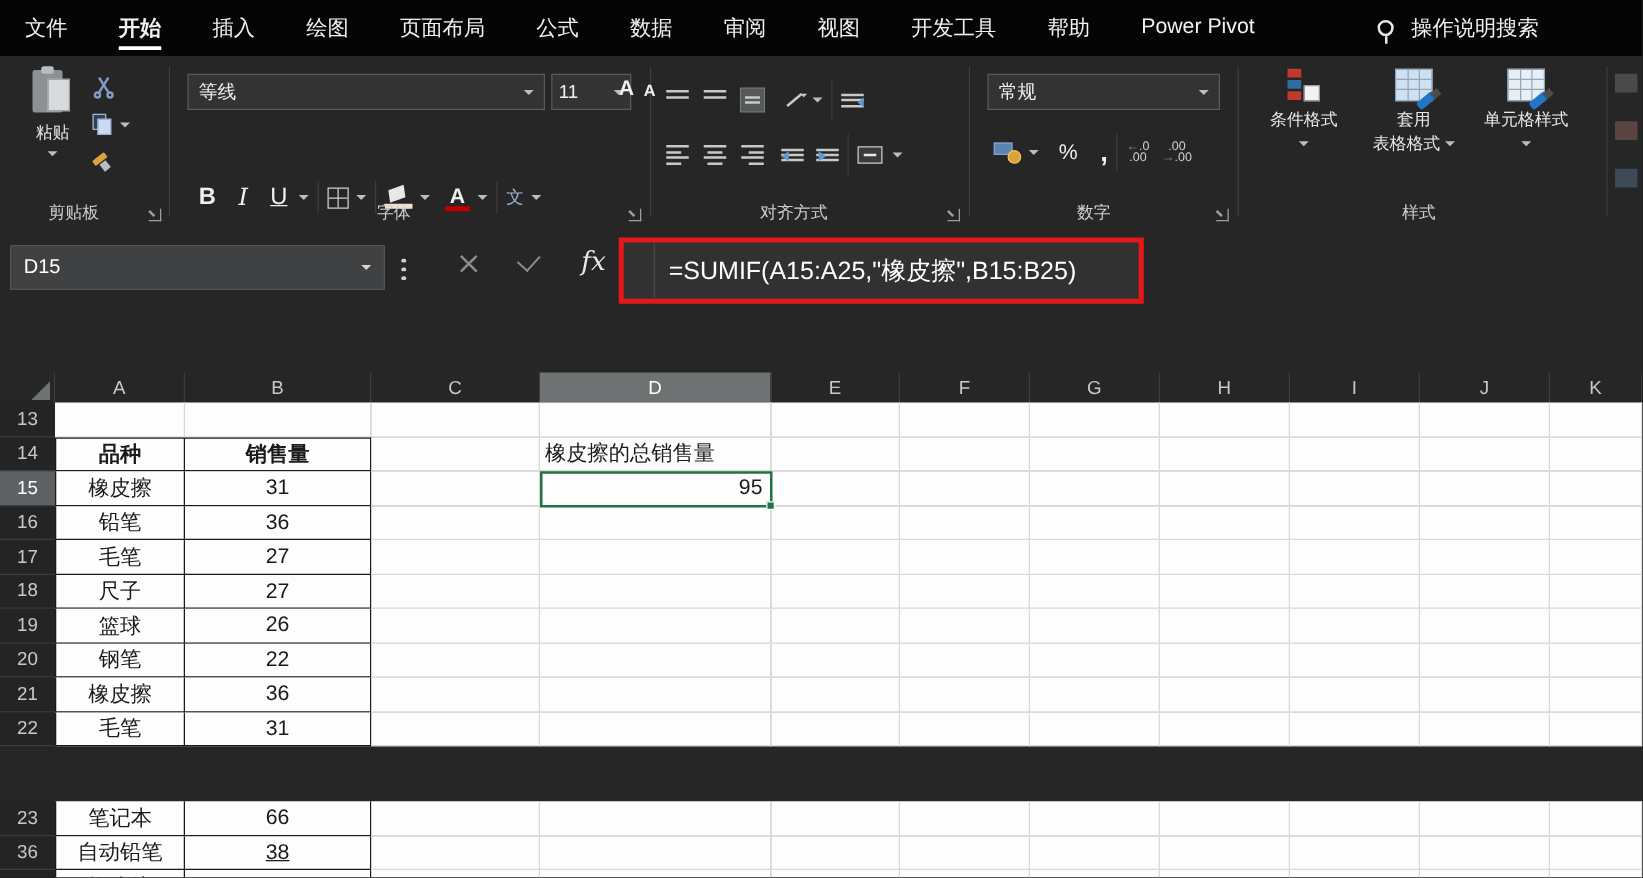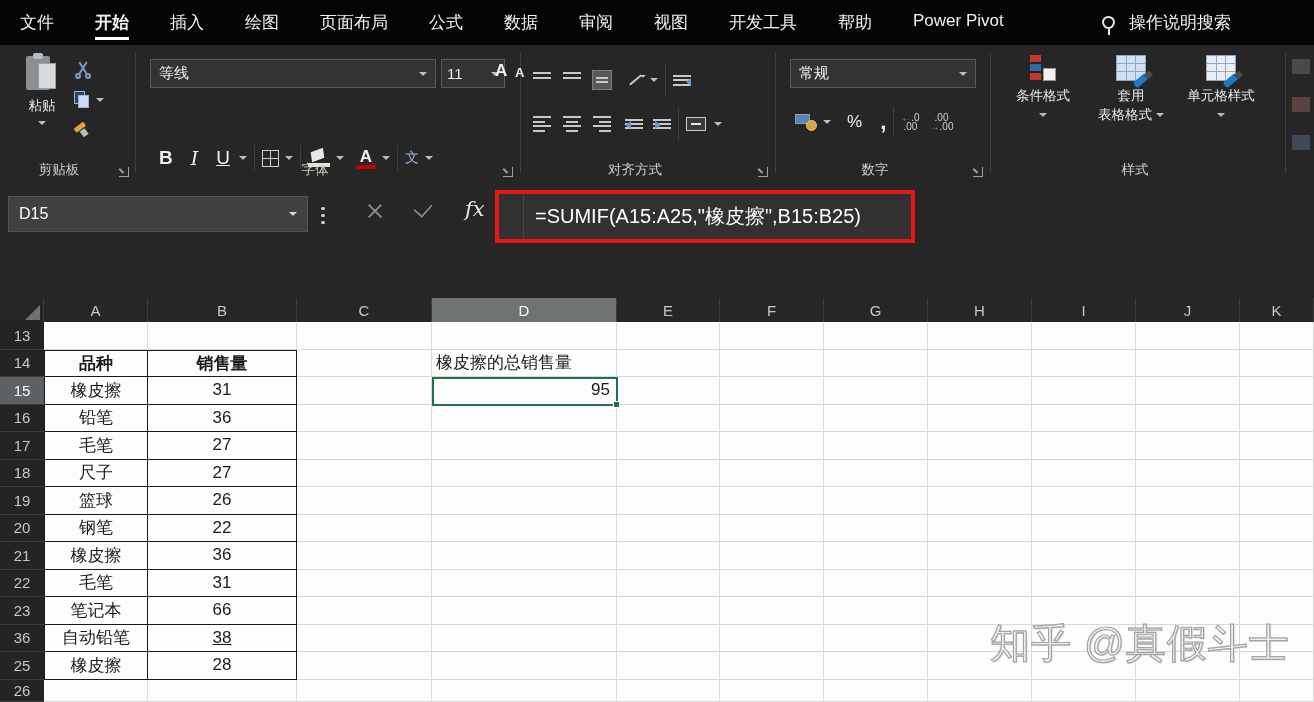--- a/index.html
+++ b/index.html
@@ -551,21 +551,21 @@
           <div class="cell" style="width: 135px;"></div>
           <div class="cell" style="width: 185px;"></div>
           <div class="cell" style="width: 103px;"></div>
           <div class="cell" style="width: 104px;"></div>
           <div class="cell" style="width: 104px;"></div>
           <div class="cell" style="width: 104px;"></div>
           <div class="cell" style="width: 104px;"></div>
           <div class="cell" style="width: 104px;"></div>
           <div class="cell" style="width: 74px;"></div>
         </div>
-        <div class="grow" style="height: 27.5px;">
+        <div class="grow" style="height: 27.5px; margin-top: 44px;">
           <div class="rowhead">23</div>
           <div class="cell tbl tbl-l" style="width: 104px;">笔记本</div>
           <div class="cell tbl" style="width: 149px;">66</div>
           <div class="cell" style="width: 135px;"></div>
           <div class="cell" style="width: 185px;"></div>
           <div class="cell" style="width: 103px;"></div>
           <div class="cell" style="width: 104px;"></div>
           <div class="cell" style="width: 104px;"></div>
           <div class="cell" style="width: 104px;"></div>
           <div class="cell" style="width: 104px;"></div>
@@ -611,16 +611,15 @@
           <div class="cell" style="width: 104px;"></div>
           <div class="cell" style="width: 104px;"></div>
           <div class="cell" style="width: 104px;"></div>
           <div class="cell" style="width: 104px;"></div>
           <div class="cell" style="width: 74px;"></div>
         </div>
       </div>
     <div class="sel-overlay">
         <i></i>
       </div>
-    <div class="watermark">知乎 @真假斗士</div>
   </div>
 
 </div>
 
 </body></html>

